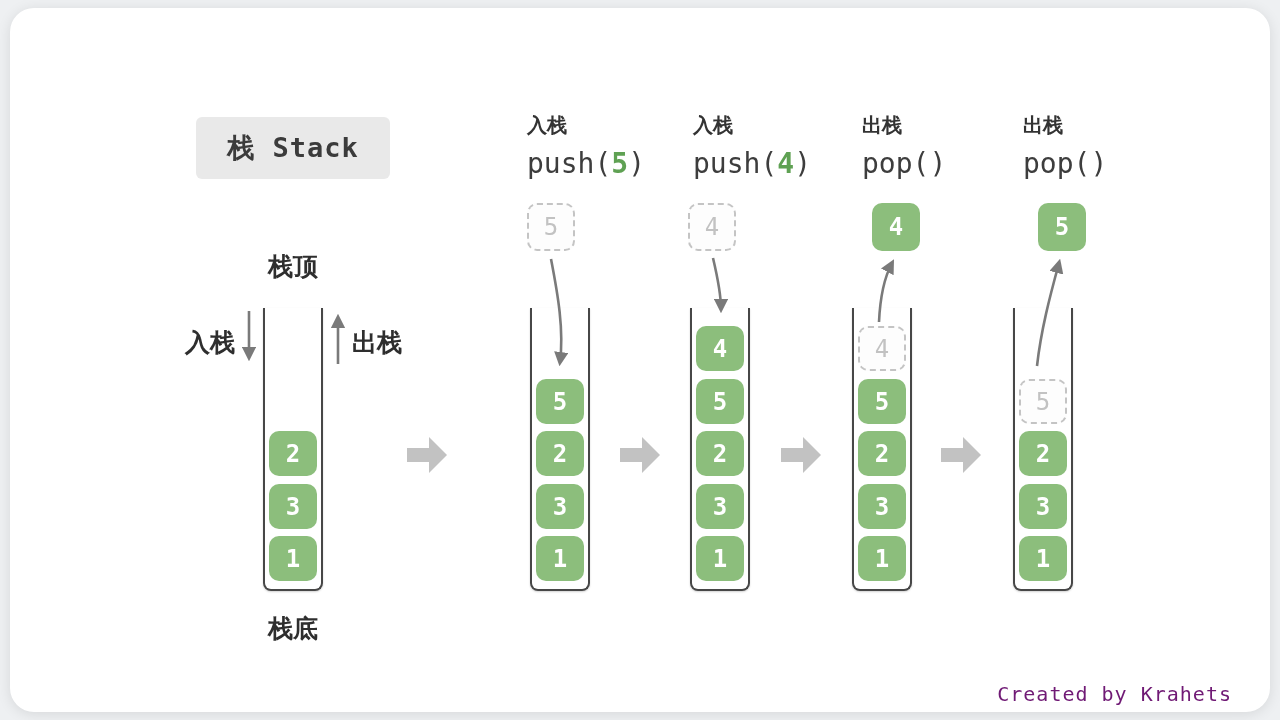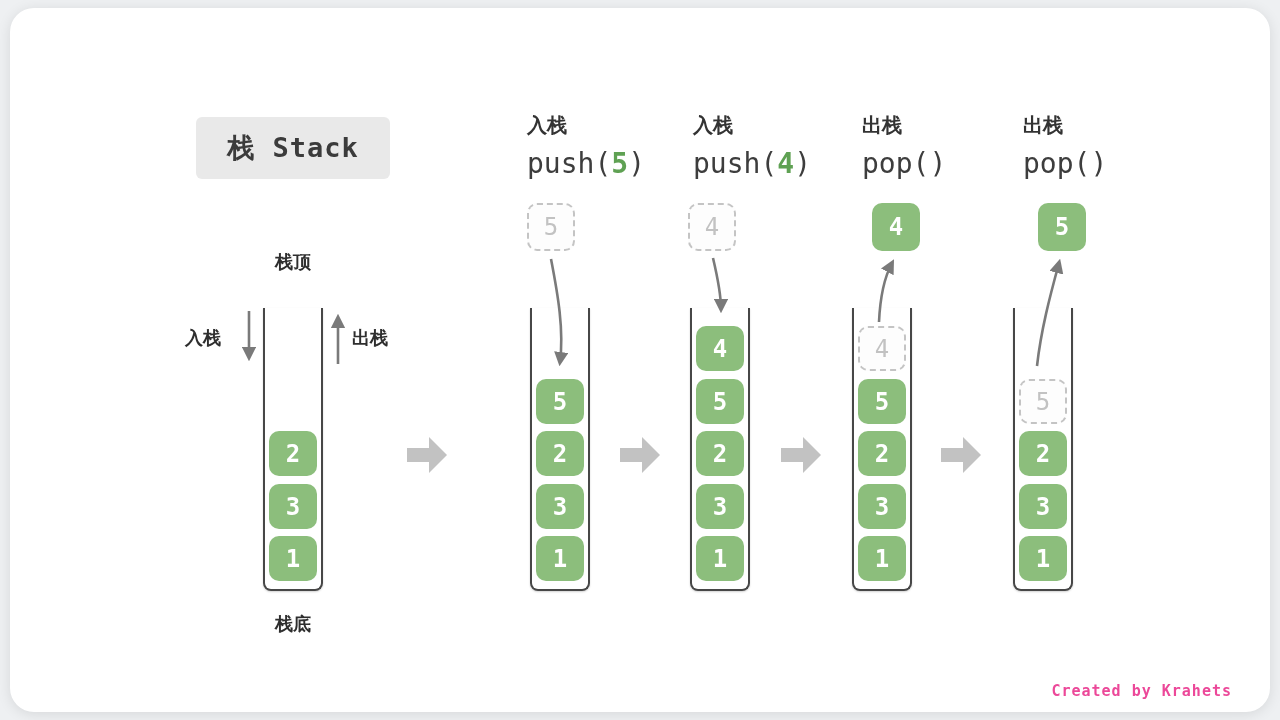--- a/index.html
+++ b/index.html
@@ -22,21 +22,21 @@
     font-size:27px;font-weight:700;color:#3b3b3b;letter-spacing:1px;
   }
   .op-group{top:104px;width:180px;}
   .op-label{font-size:20px;font-weight:600;color:#333333;}
   .op-code{
     margin-top:8px;
     font-family:"DejaVu Sans Mono","Liberation Mono",monospace;
     font-size:28px;font-weight:500;color:#3d3d3d;
   }
   .op-arg{color:#5fa153;font-weight:700;}
-  .legend{font-size:18px;font-weight:700;color:#2e2e2e;}
+  .legend{font-size:25px;font-weight:700;color:#2e2e2e;}
   .legend.center{width:60px;text-align:center;}
   .stack-box{
     top:300px;width:60px;height:283px;box-sizing:border-box;
     border-left:2px solid #474747;border-right:2px solid #474747;
     border-bottom:2px solid #474747;border-radius:0 0 8px 8px;
     background:#ffffff;box-shadow:0 1px 2px rgba(0,0,0,0.18);
   }
   .cell{
     width:48px;height:45px;border-radius:10px;background:#8cbe7c;
     color:#ffffff;display:flex;align-items:center;justify-content:center;
@@ -44,21 +44,21 @@
     font-size:24px;font-weight:700;box-sizing:border-box;
   }
   .cell.float{height:48px;}
   .cell.ghost{
     background:#fdfdfd;border:2px dashed #c4c4c4;color:#c2c2c2;font-weight:500;
   }
   .overlay{position:absolute;left:0;top:0;width:1280px;height:720px;pointer-events:none;}
   .watermark{
     right:38px;top:674px;
     font-family:"DejaVu Sans Mono","Liberation Mono",monospace;
-    font-size:15px;color:#ec4899;letter-spacing:1px;font-weight:bold;
+    font-size:20px;color:#701a75;letter-spacing:1px;
   }
 </style>
 </head>
 <body>
 
 <div class="card">
 
   <div class="abs title-chip">
     <span>栈 Stack</span>
   </div>

